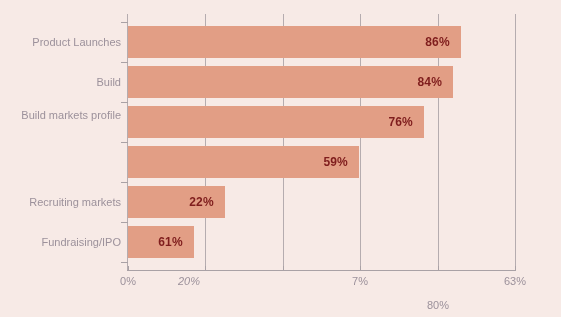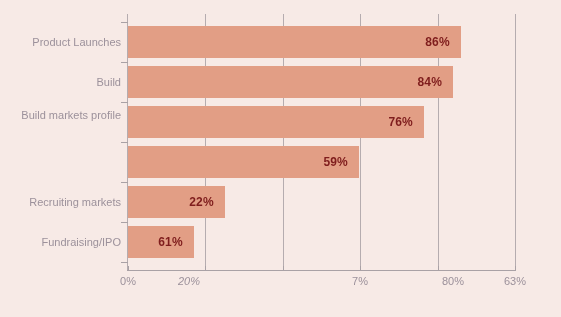--- a/index.html
+++ b/index.html
@@ -200,16 +200,16 @@
   <div class="xtick" style="left:128px;"></div>
   <div class="xtick" style="left:205px;"></div>
   <div class="xtick" style="left:283px;"></div>
   <div class="xtick" style="left:360px;"></div>
   <div class="xtick" style="left:438px;"></div>
   <div class="xtick" style="left:515px;"></div>
 
   <div class="xlabel" style="left:128px;">0%</div>
   <div class="xlabel" style="left:189px;font-style:italic;">20%</div>
   <div class="xlabel" style="left:360px;">7%</div>
-  <div class="xlabel" style="left:453px;">80%</div>
+  <div class="xlabel" style="left:438px;margin-top:24px;">80%</div>
   <div class="xlabel" style="left:515px;">63%</div>
 
 </div>
 
 </body></html>

